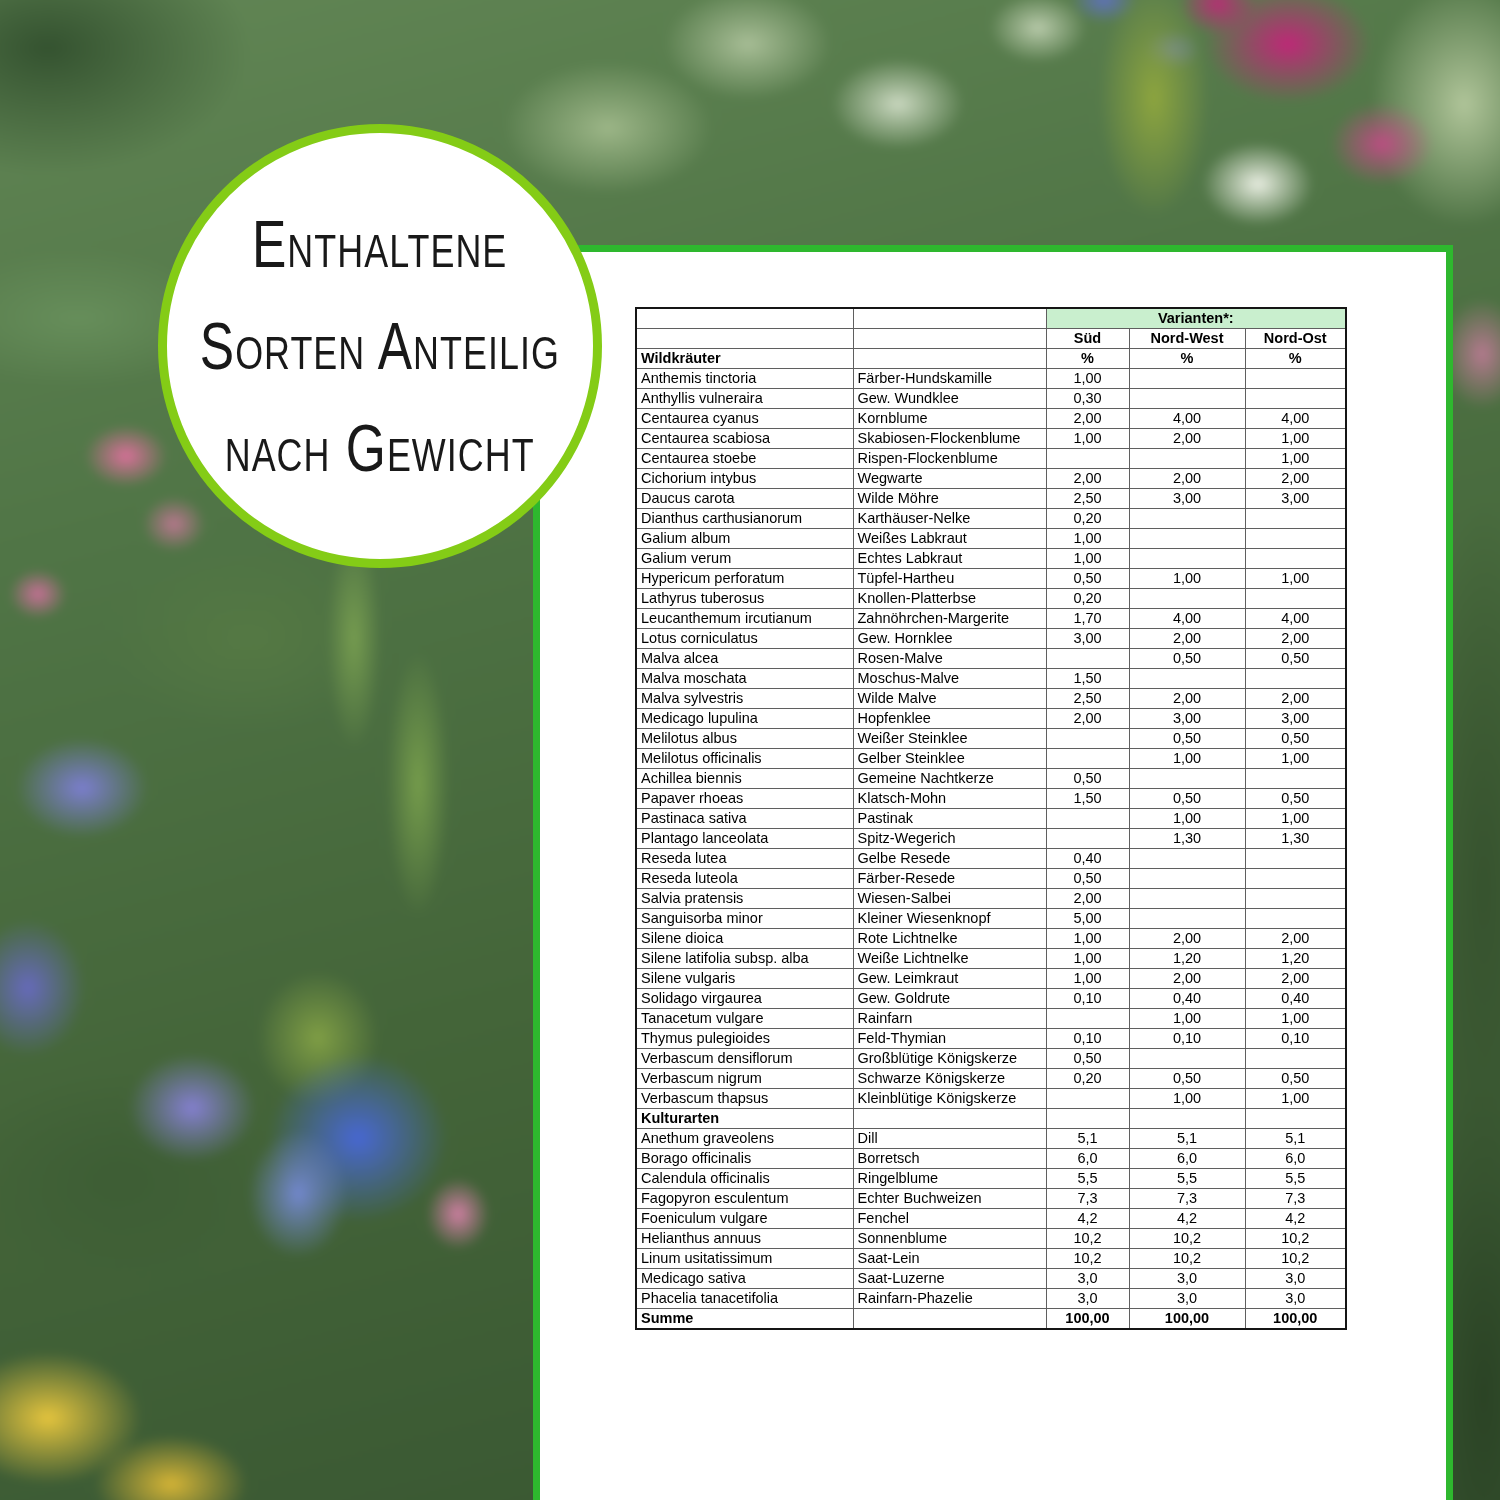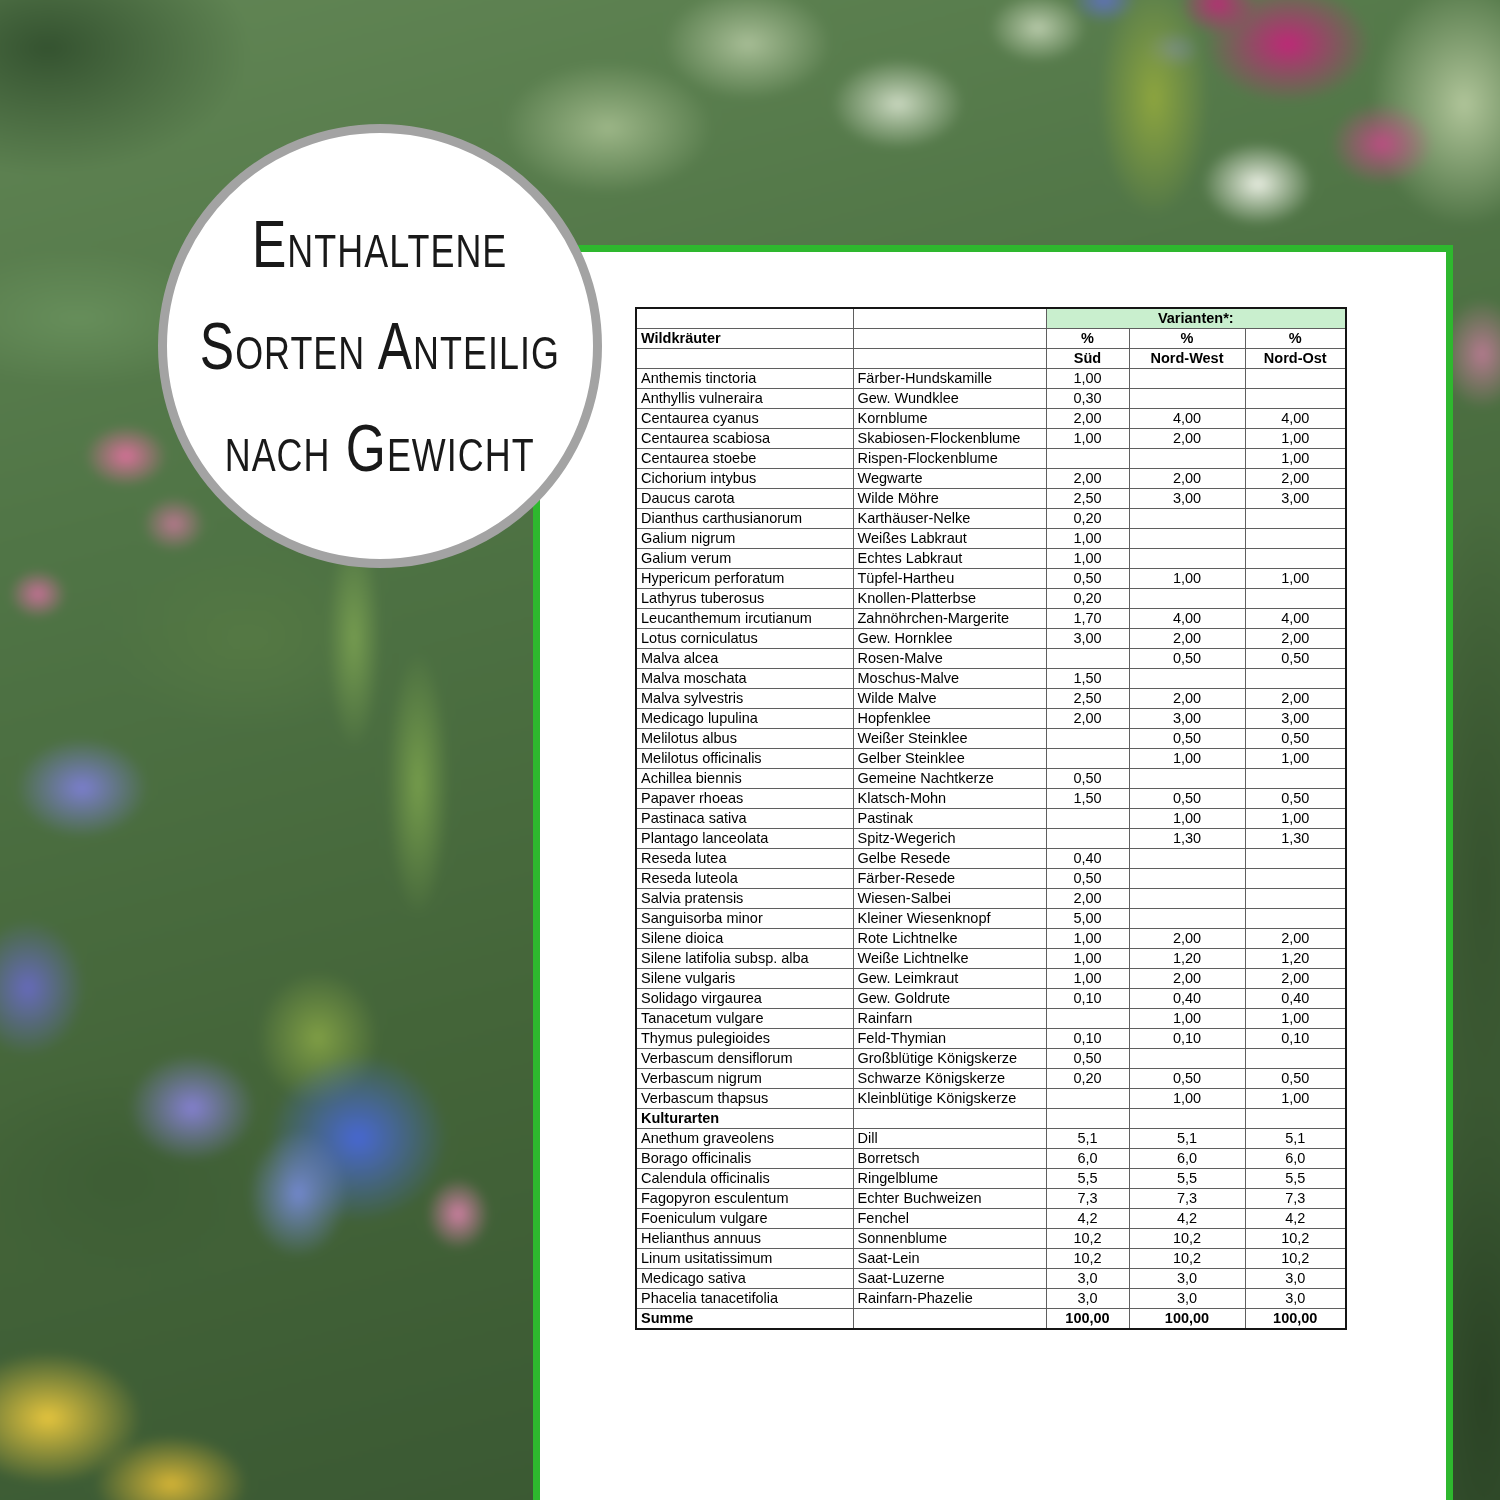--- a/index.html
+++ b/index.html
@@ -55,21 +55,21 @@
     font-size:14.5px;color:#000;border:2px solid #151515;}
   table.comp td{border:1px solid #5f5f5f;height:19px;padding:0 4px;line-height:1.16;
     overflow:hidden;white-space:nowrap;}
   table.comp td.num{text-align:center;padding:0 2px;}
   table.comp .b{font-weight:bold;}
   td.varianten{text-align:center;font-weight:bold;}
   tr.sum-row td{font-weight:bold;}
 
   
   .circle{position:absolute;left:158px;top:124px;width:444px;height:444px;border-radius:50%;
-    box-sizing:border-box;background:#ffffff;border:9px solid #a3a3a3;
+    box-sizing:border-box;background:#ffffff;border:9px solid #84cc16;
     display:flex;flex-direction:column;align-items:center;justify-content:center;gap:26px;z-index:5;}
   .badge-line{font-variant:small-caps;font-size:66px;font-weight:400;color:#191919;
     letter-spacing:.02em;transform:scaleX(.78);transform-origin:center;white-space:nowrap;}
 </style>
 </head>
 <body>
 
 <div class="stage">
 
   <div class="photo"></div>
@@ -83,33 +83,33 @@
           <col style="width:116px">
           <col style="width:101px">
       </colgroup>
       <tbody id="table-body">
         <tr>
           <td></td>
           <td></td>
           <td class="varianten" colspan="3" id="varianten-cell" style="background: rgb(201, 239, 206);">Varianten*:</td>
         </tr>
         <tr>
-            <td class="b">Wildkräuter</td>
-            <td></td>
-            <td class="num b">%</td>
-            <td class="num b">%</td>
-            <td class="num b">%</td>
-          </tr>
-      <tr>
           <td></td>
           <td></td>
           <td class="num b">Süd</td>
           <td class="num b">Nord-West</td>
           <td class="num b">Nord-Ost</td>
         </tr>
+      <tr>
+            <td class="b">Wildkräuter</td>
+            <td></td>
+            <td class="num b">%</td>
+            <td class="num b">%</td>
+            <td class="num b">%</td>
+          </tr>
           <tr>
             <td>Anthemis tinctoria</td>
             <td>Färber-Hundskamille</td>
             <td class="num">1,00</td>
             <td class="num"></td>
             <td class="num"></td>
           </tr>
           <tr>
             <td>Anthyllis vulneraira</td>
             <td>Gew. Wundklee</td>
@@ -153,21 +153,21 @@
             <td class="num">3,00</td>
           </tr>
           <tr>
             <td>Dianthus carthusianorum</td>
             <td>Karthäuser-Nelke</td>
             <td class="num">0,20</td>
             <td class="num"></td>
             <td class="num"></td>
           </tr>
           <tr>
-            <td>Galium nigrum</td>
+            <td>Galium album</td>
             <td>Weißes Labkraut</td>
             <td class="num">1,00</td>
             <td class="num"></td>
             <td class="num"></td>
           </tr>
           <tr>
             <td>Galium verum</td>
             <td>Echtes Labkraut</td>
             <td class="num">1,00</td>
             <td class="num"></td>

